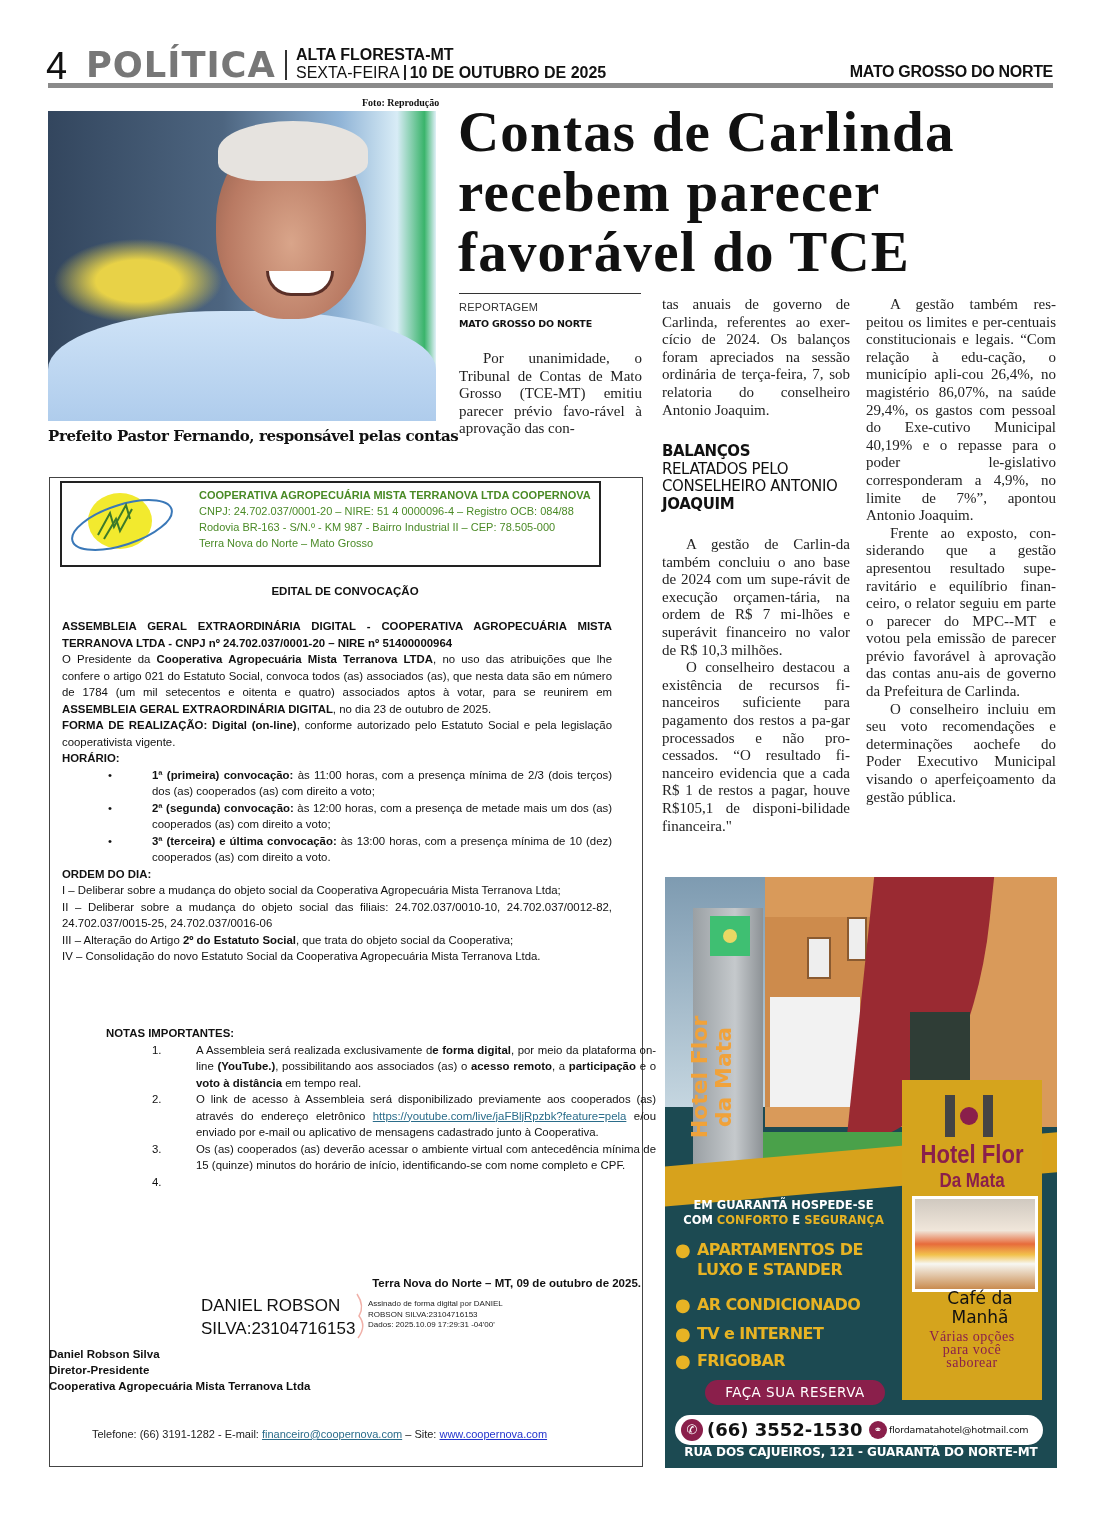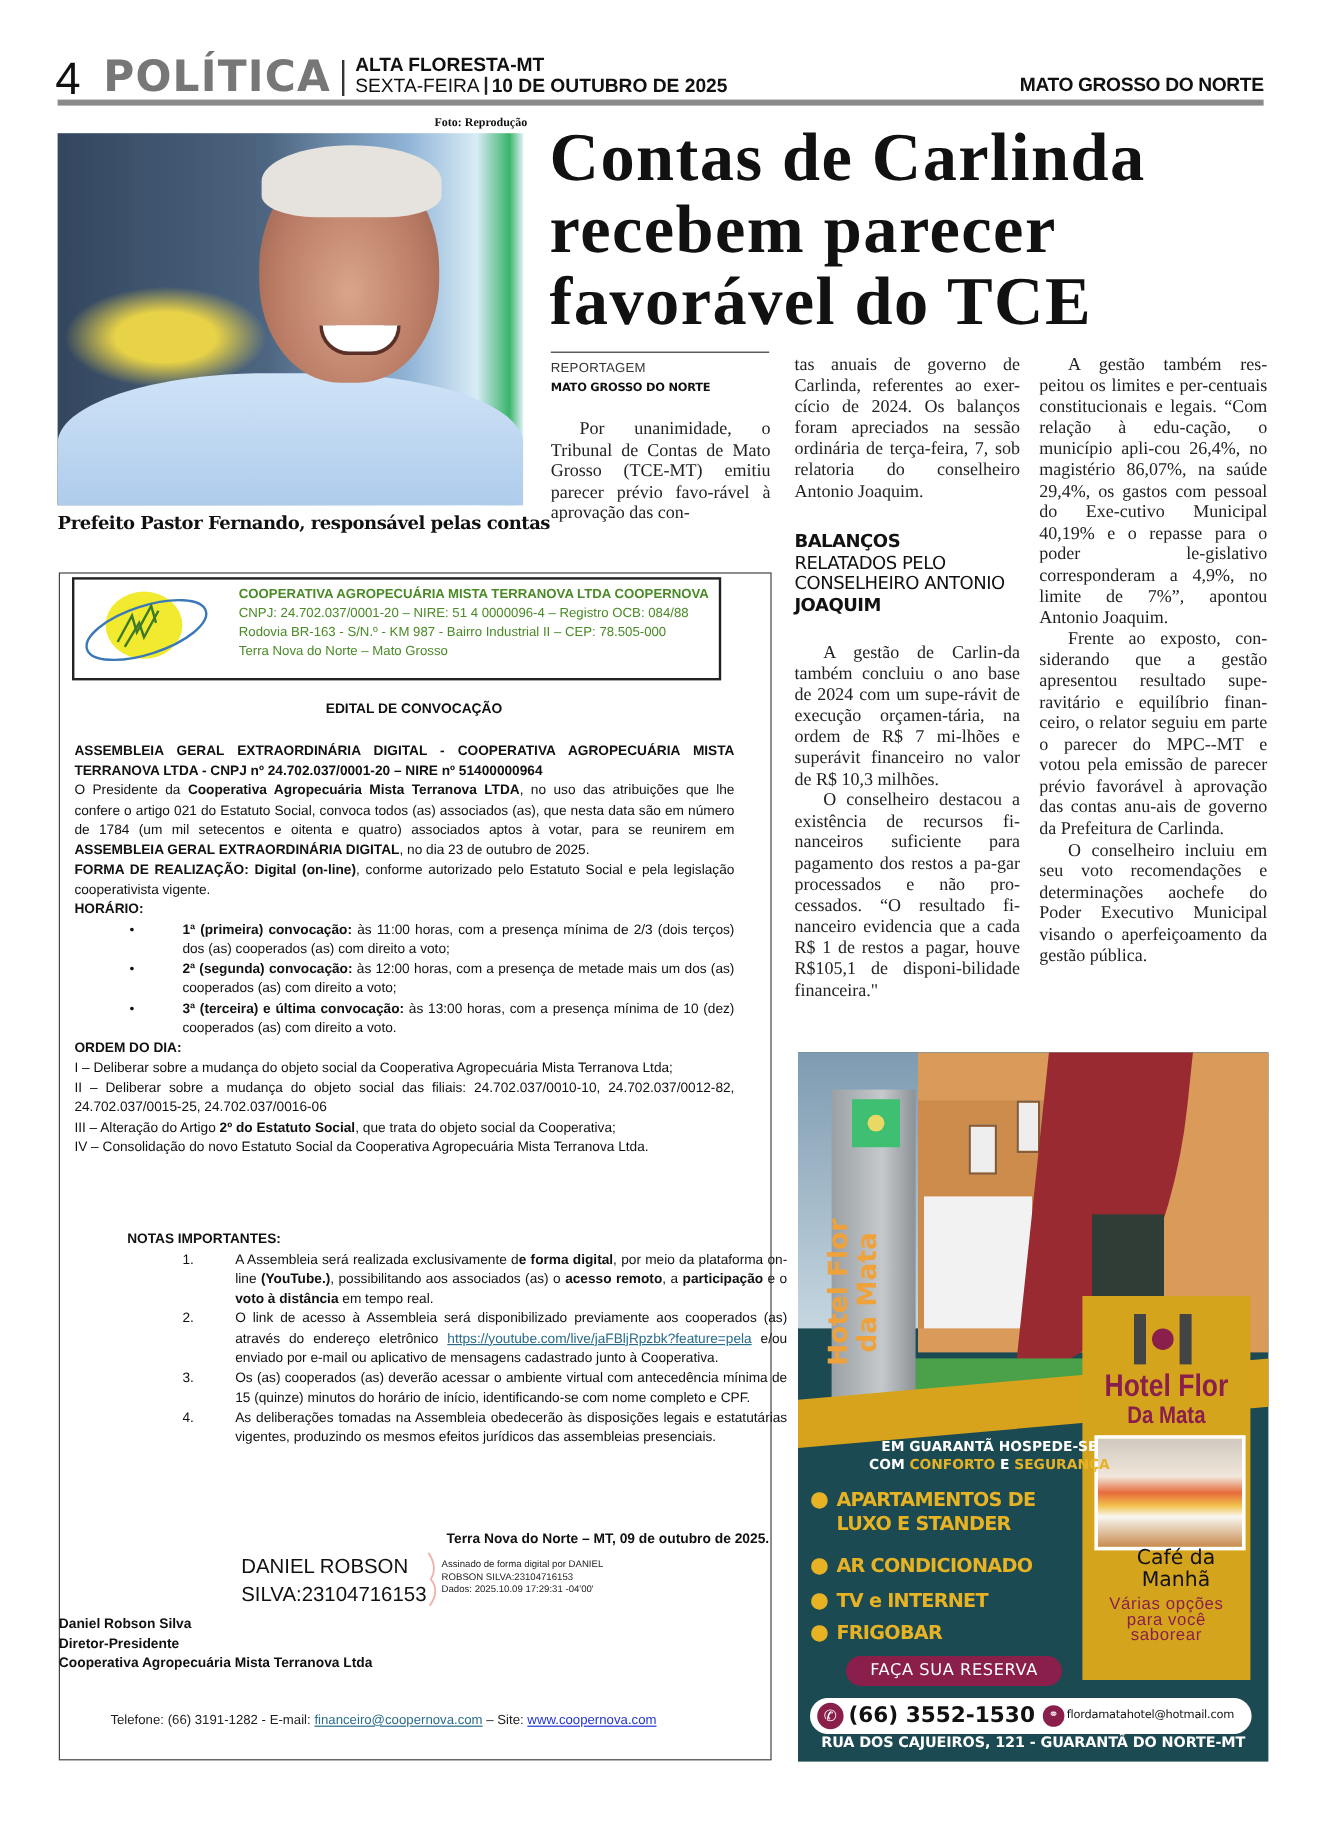--- a/index.html
+++ b/index.html
@@ -90,21 +90,21 @@
   #ad .stripe { position:absolute; left:-20px; top:272px; width:440px; height:40px; background:#d7a21c; transform:rotate(-5deg); }
   #ad .gold { position:absolute; left:237px; top:203px; width:140px; height:320px; background:#d5a41d; }
   #ad .h-logo { position:absolute; left:280px; top:218px; width:48px; height:42px; }
   #ad .h-logo .b1, #ad .h-logo .b2 { position:absolute; top:0; width:10px; height:42px; background:#444; }
   #ad .h-logo .b1 { left:0; } #ad .h-logo .b2 { right:0; }
   #ad .h-logo .dot { position:absolute; left:15px; top:12px; width:18px; height:18px; border-radius:50%; background:#8a1f4b; }
   #ad .brand1 { position:absolute; left:237px; top:263px; width:140px; text-align:center; font-family:"Liberation Sans", sans-serif; font-weight:bold; font-size:26px; color:#8a1f4b; transform:scaleX(0.85); line-height:28px; }
   #ad .brand2 { position:absolute; left:237px; top:292px; width:140px; text-align:center; font-family:"Liberation Sans", sans-serif; font-weight:bold; font-size:20px; color:#8a1f4b; transform:scaleX(0.85); line-height:22px; }
   #ad .food { position:absolute; left:247px; top:319px; width:120px; height:90px; border:3px solid #fff; background:linear-gradient(180deg,#d0c9c0 0%,#f0e6da 35%,#e76b3b 50%,#f2c24c 62%,#f7f7f2 72%,#c98b4f 100%); }
   #ad .cafe { position:absolute; left:237px; top:412px; width:156px; text-align:center; font-family:"DejaVu Sans", sans-serif; font-size:17px; line-height:19px; color:#111; }
-  #ad .varias { position:absolute; left:237px; top:453px; width:140px; text-align:center; font-family:Liberation Sans, sans-serif; font-size:14px; line-height:13px; color:#8a1f4b; letter-spacing:0.5px; }
+  #ad .varias { position:absolute; left:237px; top:453px; width:140px; text-align:center; font-family:Liberation Serif, serif; font-size:14px; line-height:13px; color:#8a1f4b; letter-spacing:0.5px; }
   #ad .slogan { position:absolute; left:0; top:321px; width:237px; text-align:center; font-family:"DejaVu Sans", sans-serif; font-weight:bold; font-size:11.5px; line-height:15px; color:#fff; }
   #ad .slogan .y { color:#e7b324; }
   #ad .feat { position:absolute; left:10px; width:230px; font-family:"DejaVu Sans", sans-serif; font-weight:bold; font-size:16px; line-height:20px; color:#e7b324; letter-spacing:-0.6px; display:flex; }
   #ad .feat .bd { width:22px; flex:none; font-size:18px; }
   #ad .reserve { position:absolute; left:40px; top:383px; width:180px; height:25px; border-radius:13px; background:#8a1f4b; color:#fff; text-align:center; font-family:"DejaVu Sans", sans-serif; font-size:13.5px; line-height:25px; letter-spacing:0.5px; }
   #ad .contact { position:absolute; left:10px; top:452px; width:368px; height:30px; border-radius:15px; background:#fff; }
   #ad .phone-ic { position:absolute; left:16px; top:456px; width:22px; height:22px; border-radius:50%; background:#8a1f4b; color:#fff; font-size:13px; line-height:22px; text-align:center; }
   #ad .phone { position:absolute; left:42px; top:452px; font-family:"DejaVu Sans", sans-serif; font-weight:bold; font-size:18px; line-height:30px; color:#111; }
   #ad .mail-ic { position:absolute; left:204px; top:458px; width:18px; height:18px; border-radius:50%; background:#8a1f4b; color:#fff; font-size:10px; line-height:18px; text-align:center; }
   #ad .mail { position:absolute; left:224px; top:452px; font-family:"DejaVu Sans", sans-serif; font-size:9.5px; line-height:30px; color:#111; letter-spacing:-0.2px; }
@@ -206,21 +206,20 @@
   <div class="ni">
       <span class="n">2.</span>
       <span class="t"><span>O link de acesso à Assembleia será disponibilizado previamente aos cooperados (as) através do endereço eletrônico </span><a class="lnk" href="#">https://youtube.com/live/jaFBljRpzbk?feature=pela</a><span> e/ou enviado por e-mail ou aplicativo de mensagens cadastrado junto à Cooperativa.</span></span>
     </div>
   <div class="ni">
       <span class="n">3.</span>
       <span class="t">Os (as) cooperados (as) deverão acessar o ambiente virtual com antecedência mínima de 15 (quinze) minutos do horário de início, identificando-se com nome completo e CPF.</span>
     </div>
   <div class="ni">
       <span class="n">4.</span>
-      <span class="t">As deliberações tomadas na Assembleia obedecerão às disposições legais e estatutárias vigentes, produzindo os mesmos efeitos jurídicos das assembleias presenciais.</span>
     </div>
 </div>
 
 <div id="sign-place" class="abs">Terra Nova do Norte – MT, 09 de outubro de 2025.</div>
 <div id="sign-name" class="abs">
   <div>DANIEL ROBSON</div>
   <div>SILVA:23104716153</div>
 </div>
 <svg id="sign-mark" class="abs" viewBox="0 0 14 48">
   <path d="M2 2 Q10 14 4 24 Q12 34 3 46" fill="none" stroke="#f0b0a8" stroke-width="1.5"></path>
@@ -267,21 +266,21 @@
   <div class="food"></div>
   <div class="cafe">
     <div>Café da</div>
     <div>Manhã</div>
   </div>
   <div class="varias">
     <div>Várias opções</div>
     <div>para você</div>
     <div>saborear</div>
   </div>
-  <div class="slogan" style="top: 321px; padding-left: 41px;">
+  <div class="slogan" style="top: 321px;">
     <div>EM GUARANTÃ HOSPEDE-SE</div>
     <div><span>COM </span><span class="y">CONFORTO</span><span> E </span><span class="y">SEGURANÇA</span></div>
   </div>
   <div class="feat" style="top: 363px;">
       <span class="bd">●</span>
       <span>APARTAMENTOS DE LUXO E STANDER</span>
     </div>
   <div class="feat" style="top: 418px;">
       <span class="bd">●</span>
       <span>AR CONDICIONADO</span>

